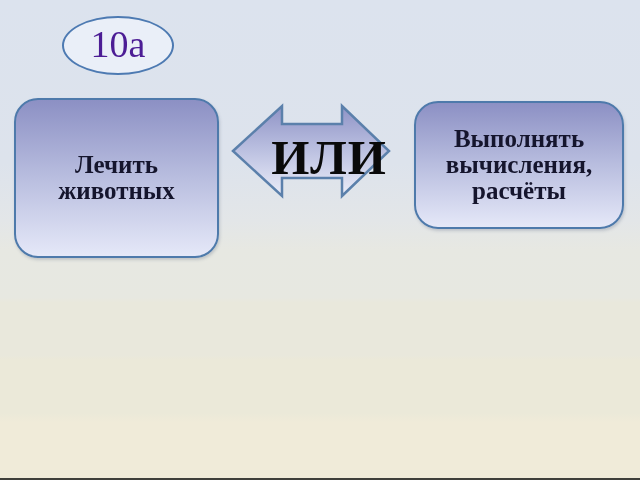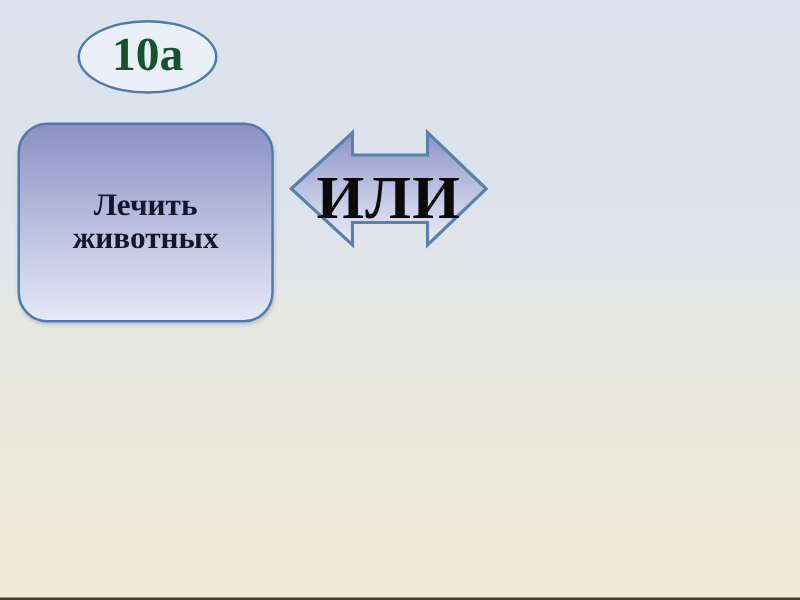--- a/index.html
+++ b/index.html
@@ -39,23 +39,23 @@
     border-radius: 50%;
     background: #eaeff8;
     display: flex;
     align-items: center;
     justify-content: center;
     box-sizing: border-box;
   }
   .badge-1 { left: 62px; top: 16px; width: 112px; height: 59px; }
   .badge-2 { left: 472px; top: 17px; width: 114px; height: 59px; }
   .badge span {
-    font-weight: bold;
+    font-weight: normal;
     font-size: 38px;
-    color: #14532d;
+    color: #4c1d95;
     line-height: 1;
     padding-bottom: 3px;
   }
   .option-box {
     position: absolute;
     border: 2px solid #4e7aab;
     border-radius: 24px;
     background: linear-gradient(180deg, #8c90c4 0%, #b7bcde 48%, #e5e8f8 100%);
     box-shadow: 1px 2px 3px rgba(80, 90, 120, 0.25);
     display: flex;
@@ -75,21 +75,21 @@
   }
   .arrow-svg {
     position: absolute;
     left: 230px;
     top: 102px;
     width: 162px;
     height: 98px;
   }
   .or-label {
     position: absolute;
-    left: 230px;
+    left: 248px;
     top: 102px;
     width: 162px;
     height: 98px;
     padding-top: 12px;
     box-sizing: border-box;
     display: flex;
     align-items: center;
     justify-content: center;
     font-weight: bold;
     font-size: 49px;
@@ -106,20 +106,25 @@
   <div class="badge badge-1">
     <span>10а</span>
   </div>
 
 
   <div class="option-box option-box-left">
     <span>Лечить
 животных</span>
   </div>
 
+  <div class="option-box option-box-right">
+    <span>Выполнять
+вычисления,
+расчёты</span>
+  </div>
 
   <svg class="arrow-svg" viewBox="0 0 162 98" xmlns="http://www.w3.org/2000/svg">
     <defs>
       <linearGradient id="arrowGrad" x1="0" y1="0" x2="0" y2="1">
         <stop offset="0%" stop-color="#8f93c6"></stop>
         <stop offset="50%" stop-color="#bcc1e1"></stop>
         <stop offset="100%" stop-color="#eceef9"></stop>
       </linearGradient>
     </defs>
     <polygon points="3,49 52,4 52,22 112,22 112,4 159,49 112,94 112,76 52,76 52,94" fill="url(#arrowGrad)" stroke="#5b80ab" stroke-width="2.5" stroke-linejoin="miter"></polygon>

